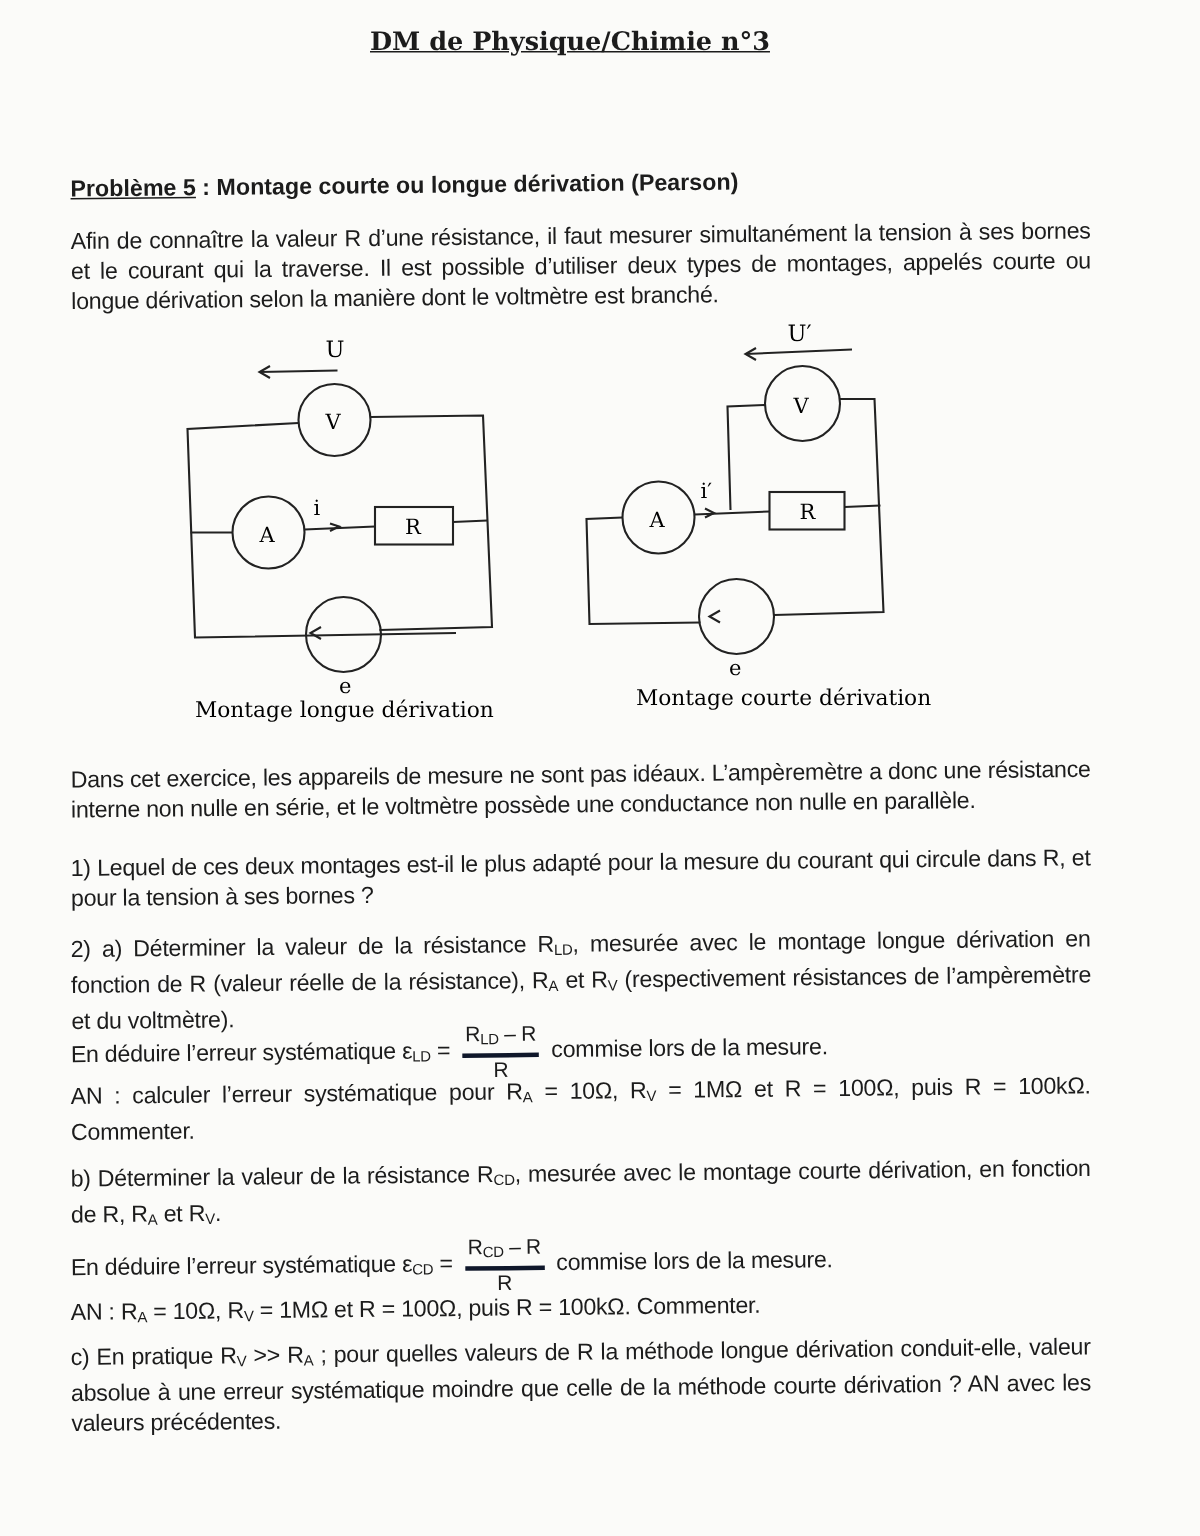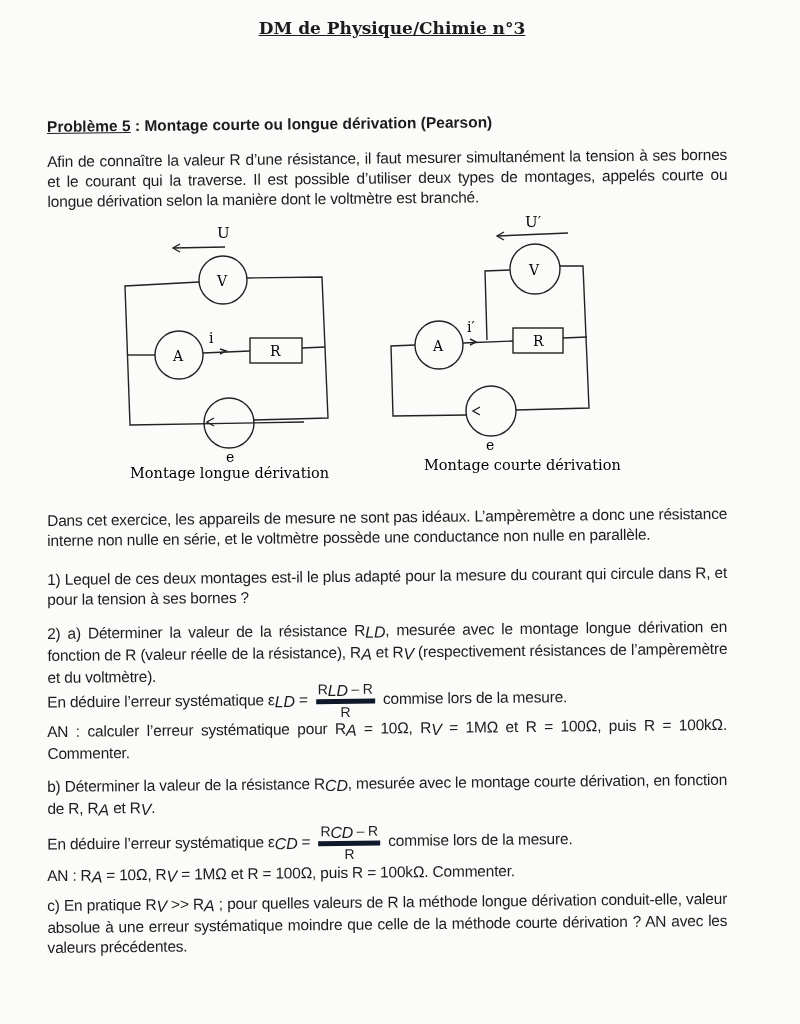--- a/index.html
+++ b/index.html
@@ -8,39 +8,38 @@
     background:#fbfbf9;
     font-family:"Liberation Serif", "DejaVu Serif", serif;
     color:#1c1c1c;
     position:relative;
   }
   .abs { position:absolute; }
   .title {
     left:0; width:760px; top:18px; text-align:center;
     font-weight:bold; font-size:17px; text-decoration:underline;
     font-family:"DejaVu Serif", serif;
-    padding-left:12px;
   }
   .prob {
     left:47px; top:118px; font-size:15.5px; font-weight:bold;
     font-family:"Liberation Sans", sans-serif;
     transform:rotate(-0.6deg); transform-origin:left;
   }
   .prob u { text-decoration:underline; }
   .para {
     left:47px; width:680px; font-size:15.5px; line-height:20px;
     text-align:justify;
     font-family:"Liberation Sans", sans-serif;
     transform:rotate(-0.6deg); transform-origin:left top;
     letter-spacing:-0.2px;
   }
   .cap { font-size:14.5px; font-family:"DejaVu Serif", serif; }
-  sub.s { font-size:16px; vertical-align:-2px;font-style:italic; }
+  sub.s { font-size:10px; vertical-align:-2px; }
   .frac { display:inline-block; vertical-align:middle; text-align:center; margin:0 4px; font-size:14px; line-height:16px; }
-  .frac .num { border-bottom:5px solid #0f172a; padding:0 2px; }
+  .frac .num { border-bottom:3px solid #0f172a; padding:0 2px; }
   svg text { font-family:"DejaVu Serif", serif; }
 </style>
 </head>
 <body>
 
 <div class="abs title">DM de Physique/Chimie n°3</div>
 
 <div class="abs prob"><u>Problème 5</u><span> : Montage courte ou longue dérivation (Pearson)</span></div>
 
 <div class="abs para" style="top:152px;">Afin de connaître la valeur R d’une résistance, il faut mesurer simultanément la tension à ses bornes et le courant qui la traverse. Il est possible d’utiliser deux types  de montages, appelés courte ou longue dérivation selon la manière dont le voltmètre est branché.</div>

